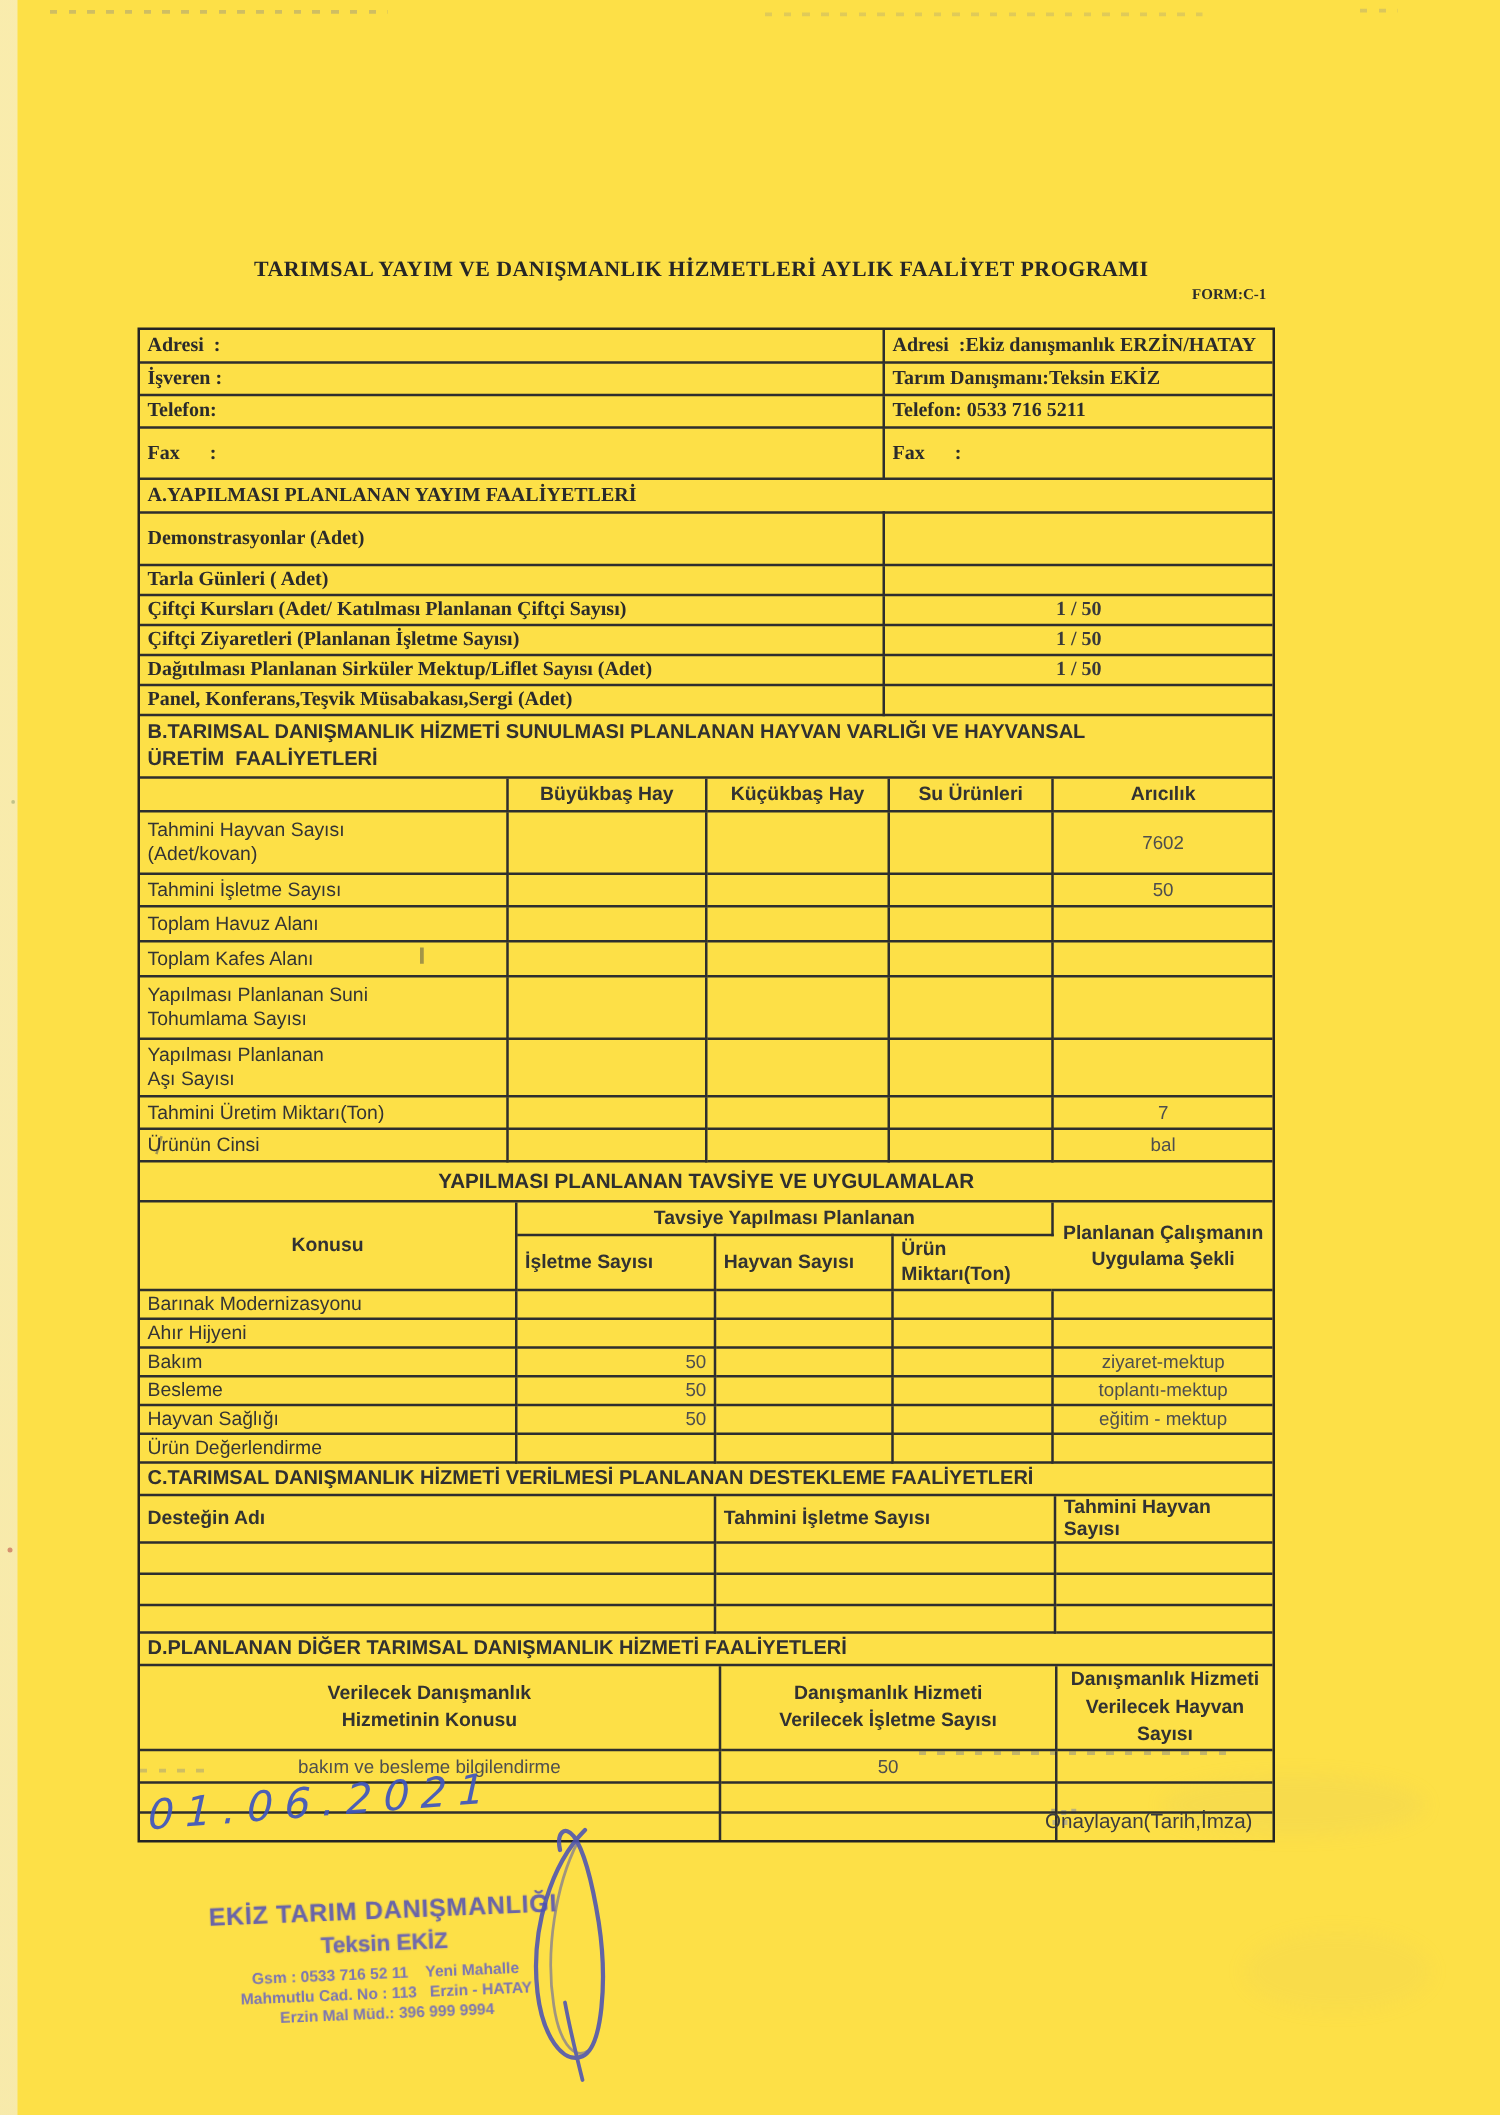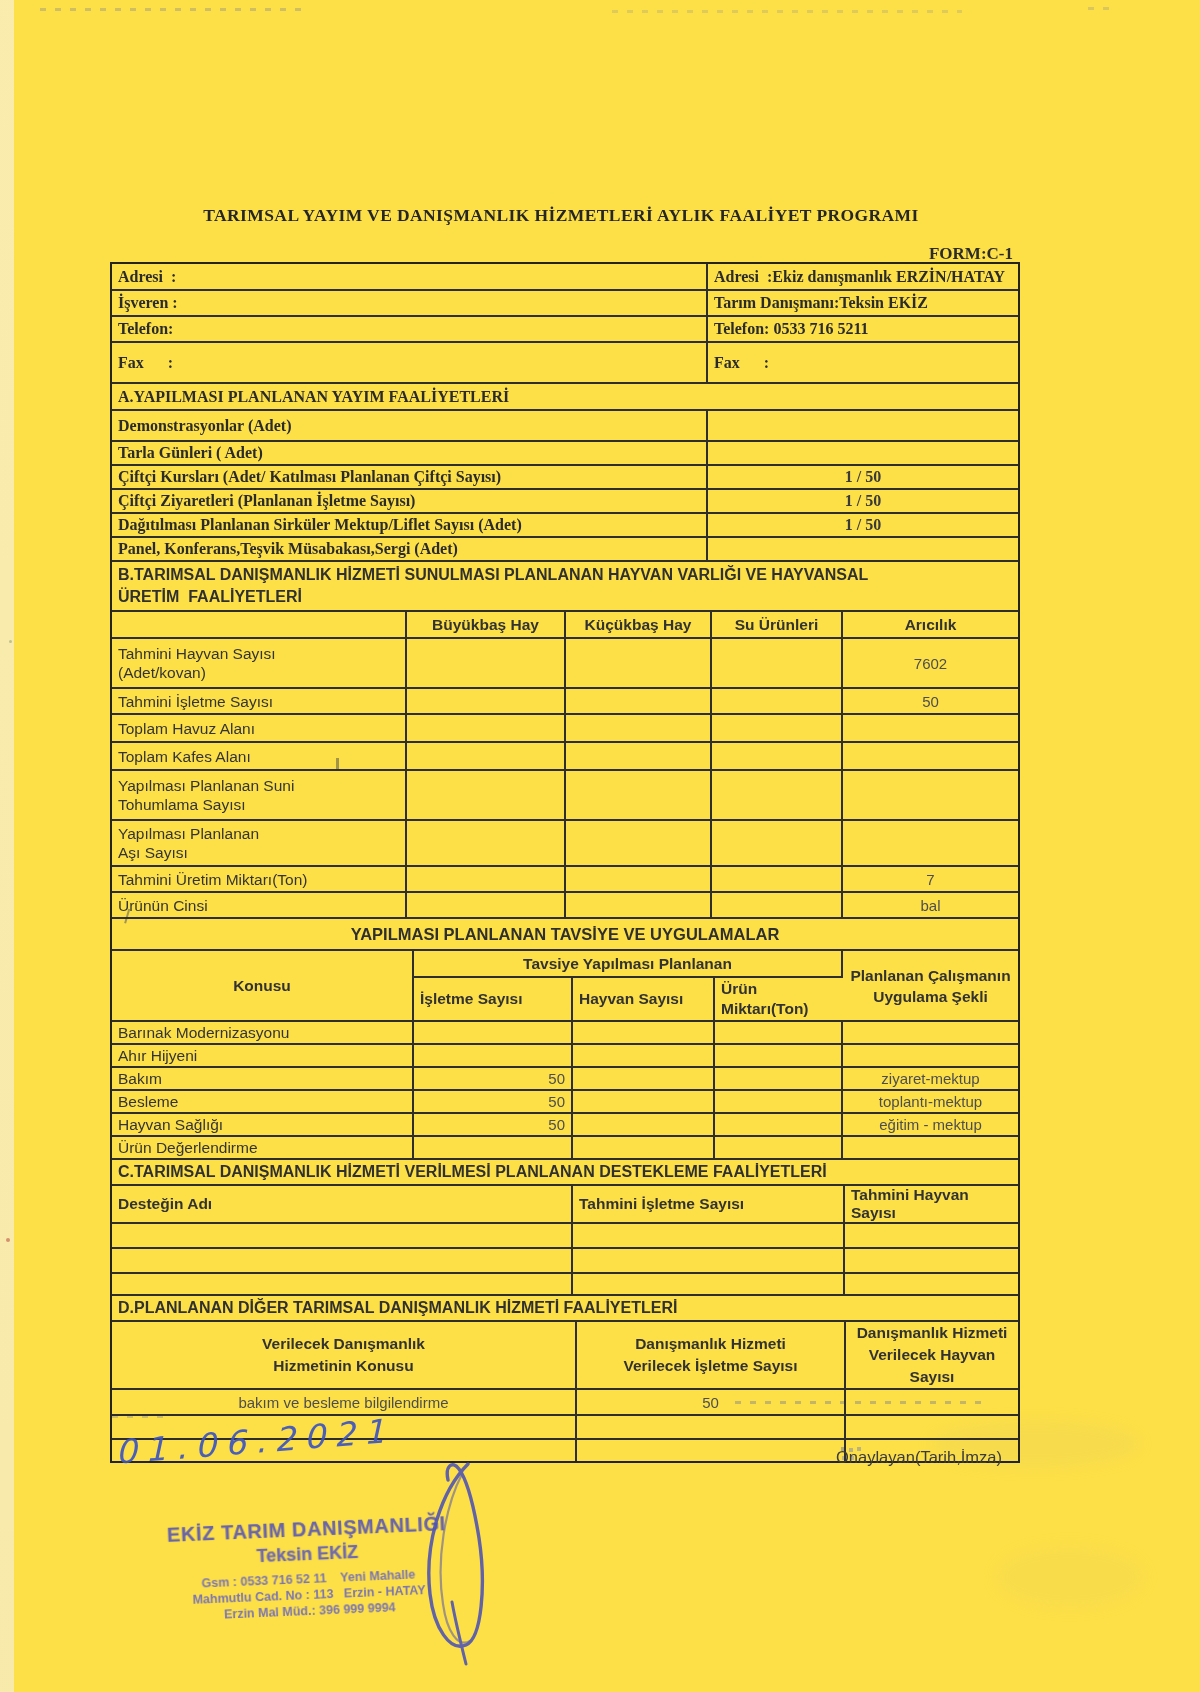--- a/index.html
+++ b/index.html
@@ -28,22 +28,22 @@
   .g1 { left:930px; top:1420px; width:210px; height:48px; background:rgba(209,188,112,.12); }
   .g2 { left:995px; top:1545px; width:150px; height:64px; background:rgba(209,188,112,.09); }
   .speck1 { position:absolute; left:6px; top:1238px; width:4px; height:4px; border-radius:50%;
     background:#c05548; opacity:.6; }
   .speck2 { position:absolute; left:9px; top:640px; width:3px; height:3px; border-radius:50%;
     background:#8a9a68; opacity:.5; }
 
   
   .title { position:absolute; left:0; top:205px; width:1122px; text-align:center;
     font-size:17.5px; font-weight:bold; letter-spacing:.4px; color:#262626; }
-  .form-no { position:absolute; left:710px; top:244px; width:303px; text-align:right;
-    font-size:17px; font-weight:bold; }
+  .form-no { position:absolute; left:710px; top:228px; width:303px; text-align:right;
+    font-size:12px; font-weight:bold; }
 
   
   .form-wrap { position:absolute; left:110px; top:262px; width:906px;
     border:2.5px solid #242424; background:transparent; }
   table.t { width:100%; border-collapse:collapse; table-layout:fixed; }
   table.t td { border-right:2px solid #2e2e2e; border-bottom:2px solid #2e2e2e;
     padding:0 6px; overflow:hidden; vertical-align:middle; }
   table.t td:last-child { border-right:none; }
   table.noBot tr:last-child td { border-bottom:none; }
 
@@ -143,21 +143,21 @@
 
     <table class="t">
       <colgroup>
           <col style="width:595px">
           <col>
         </colgroup>
       <tbody>
           <tr style="height:26px">
         <td class="lbl" colspan="2">A.YAPILMASI PLANLANAN YAYIM FAALİYETLERİ</td>
       </tr>
-      <tr style="height:31px">
+      <tr style="height:42px">
         <td class="lbl">Demonstrasyonlar (Adet)</td>
         <td class="aval"></td>
       </tr>
       <tr style="height:24px">
         <td class="lbl">Tarla Günleri ( Adet)</td>
         <td class="aval"></td>
       </tr>
       <tr style="height:24px">
         <td class="lbl">Çiftçi Kursları (Adet/ Katılması Planlanan Çiftçi Sayısı)</td>
         <td class="aval">1 / 50</td>

